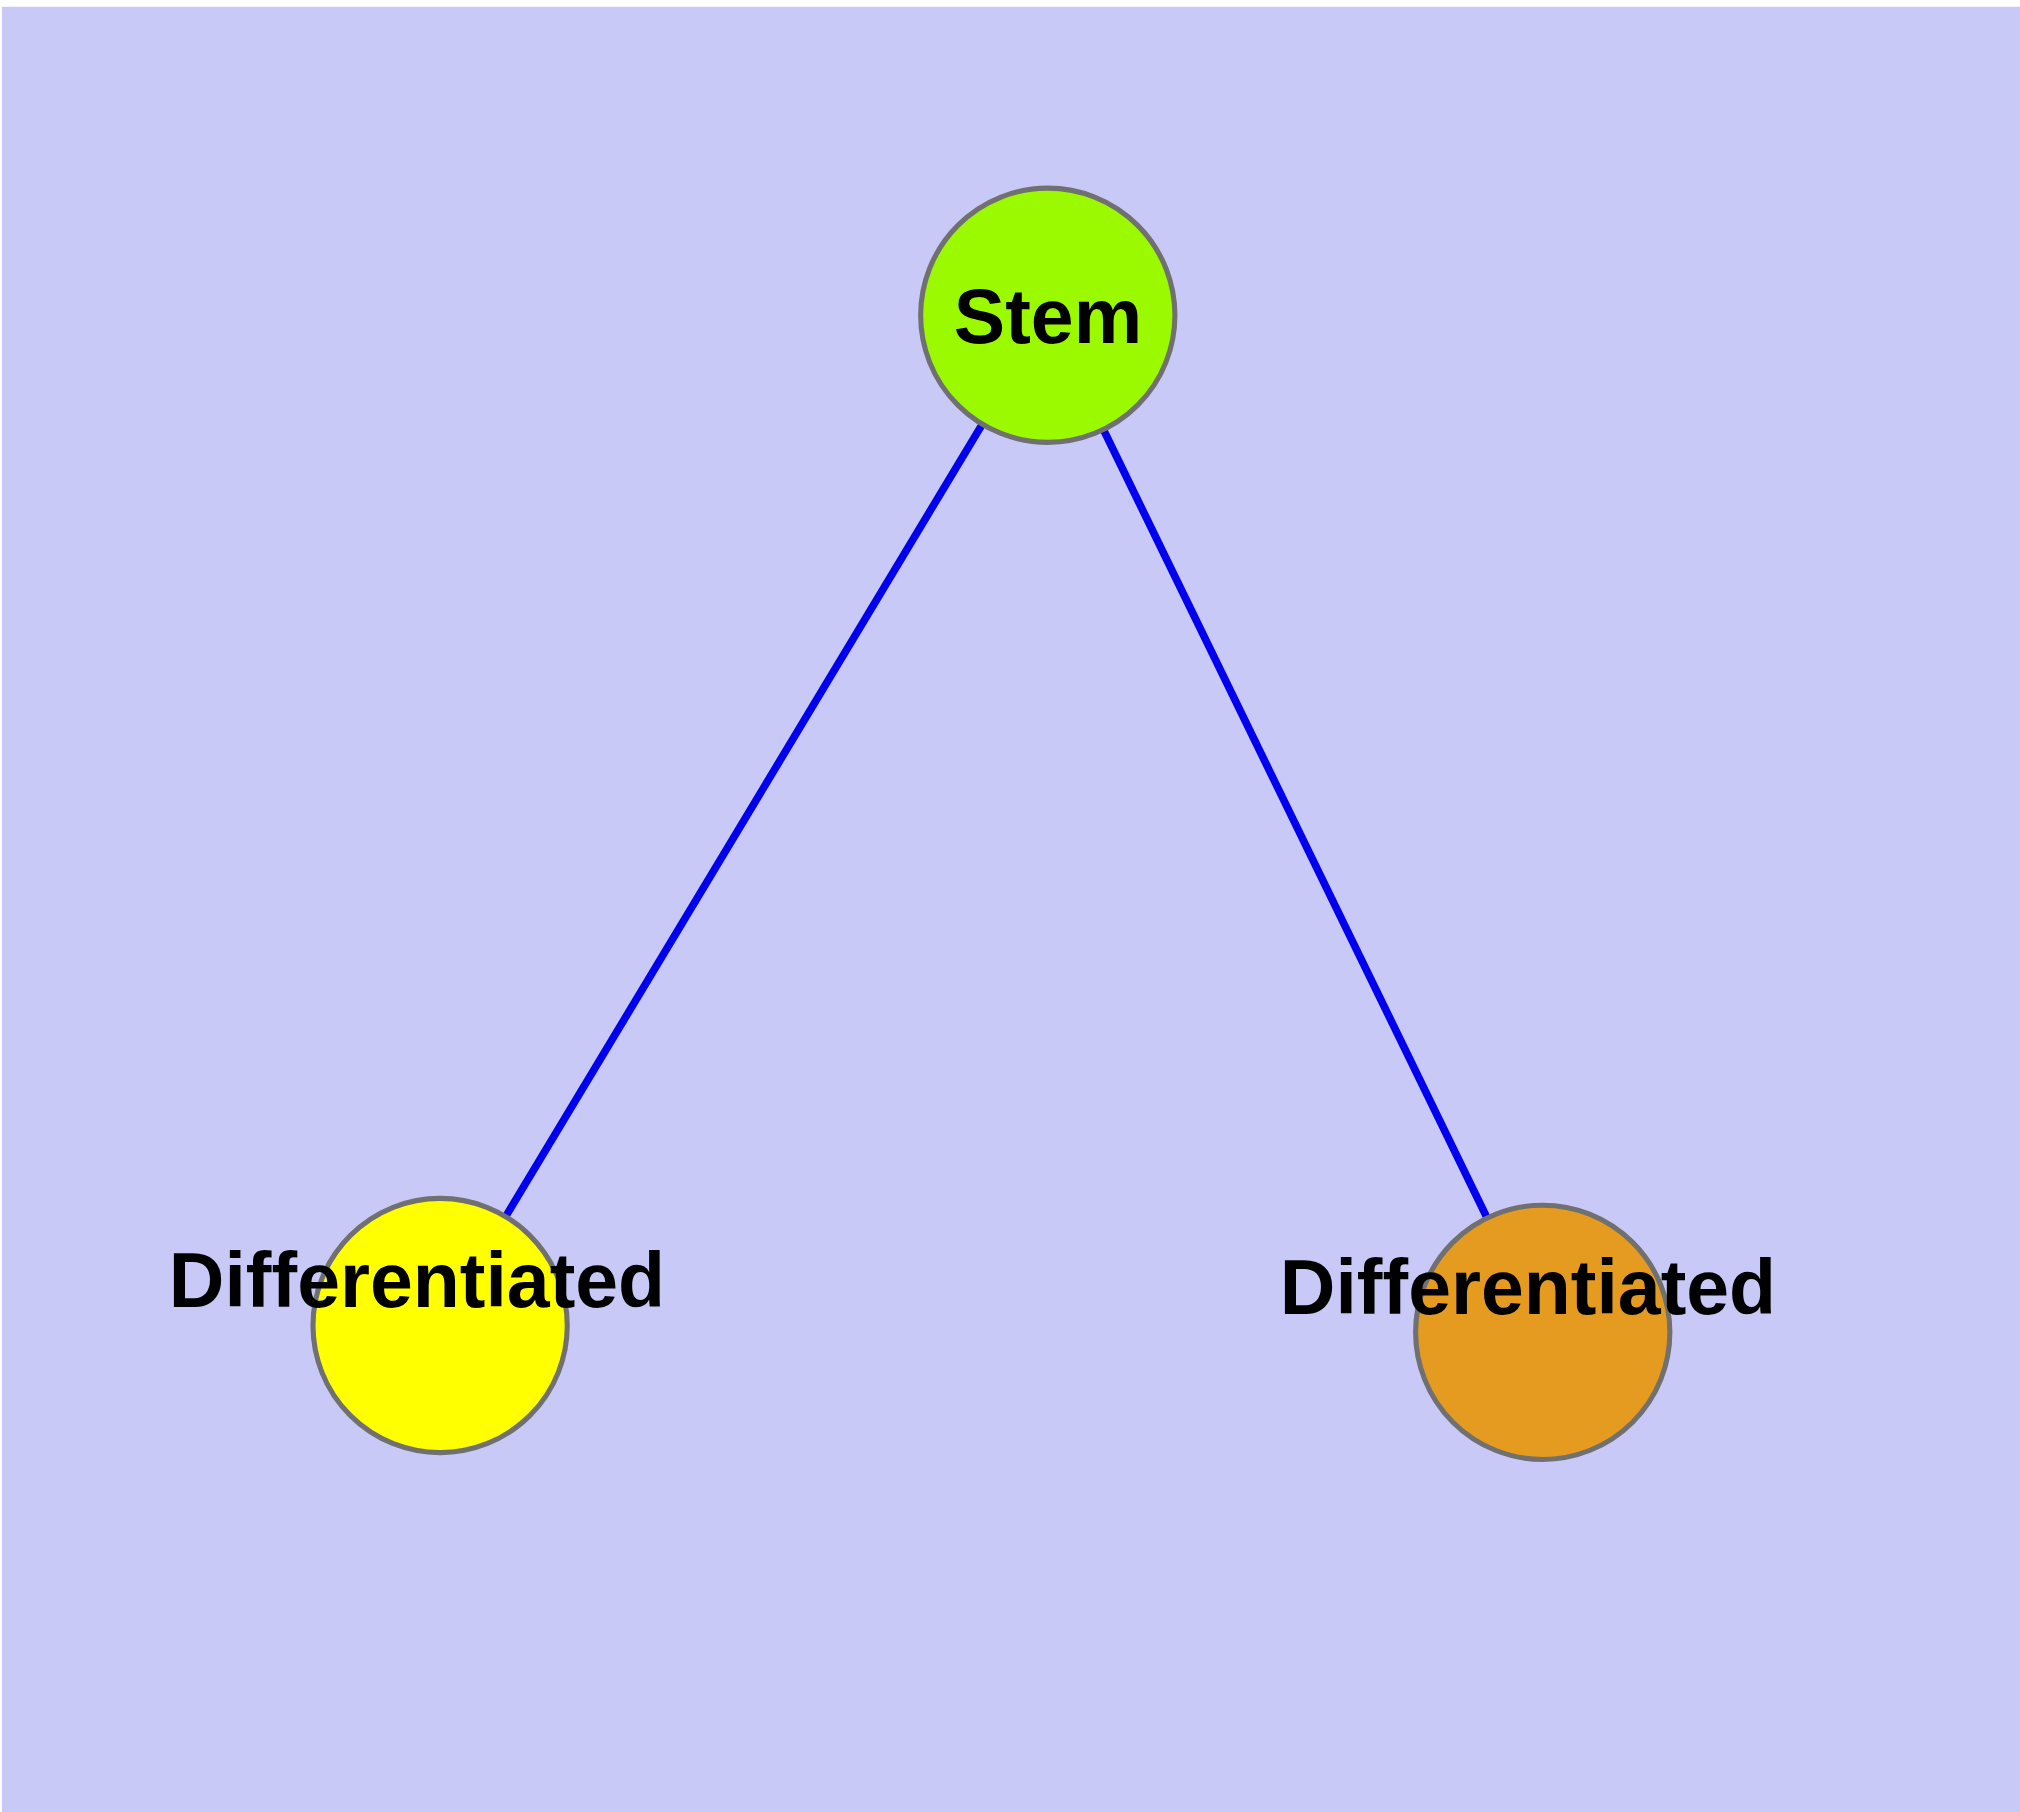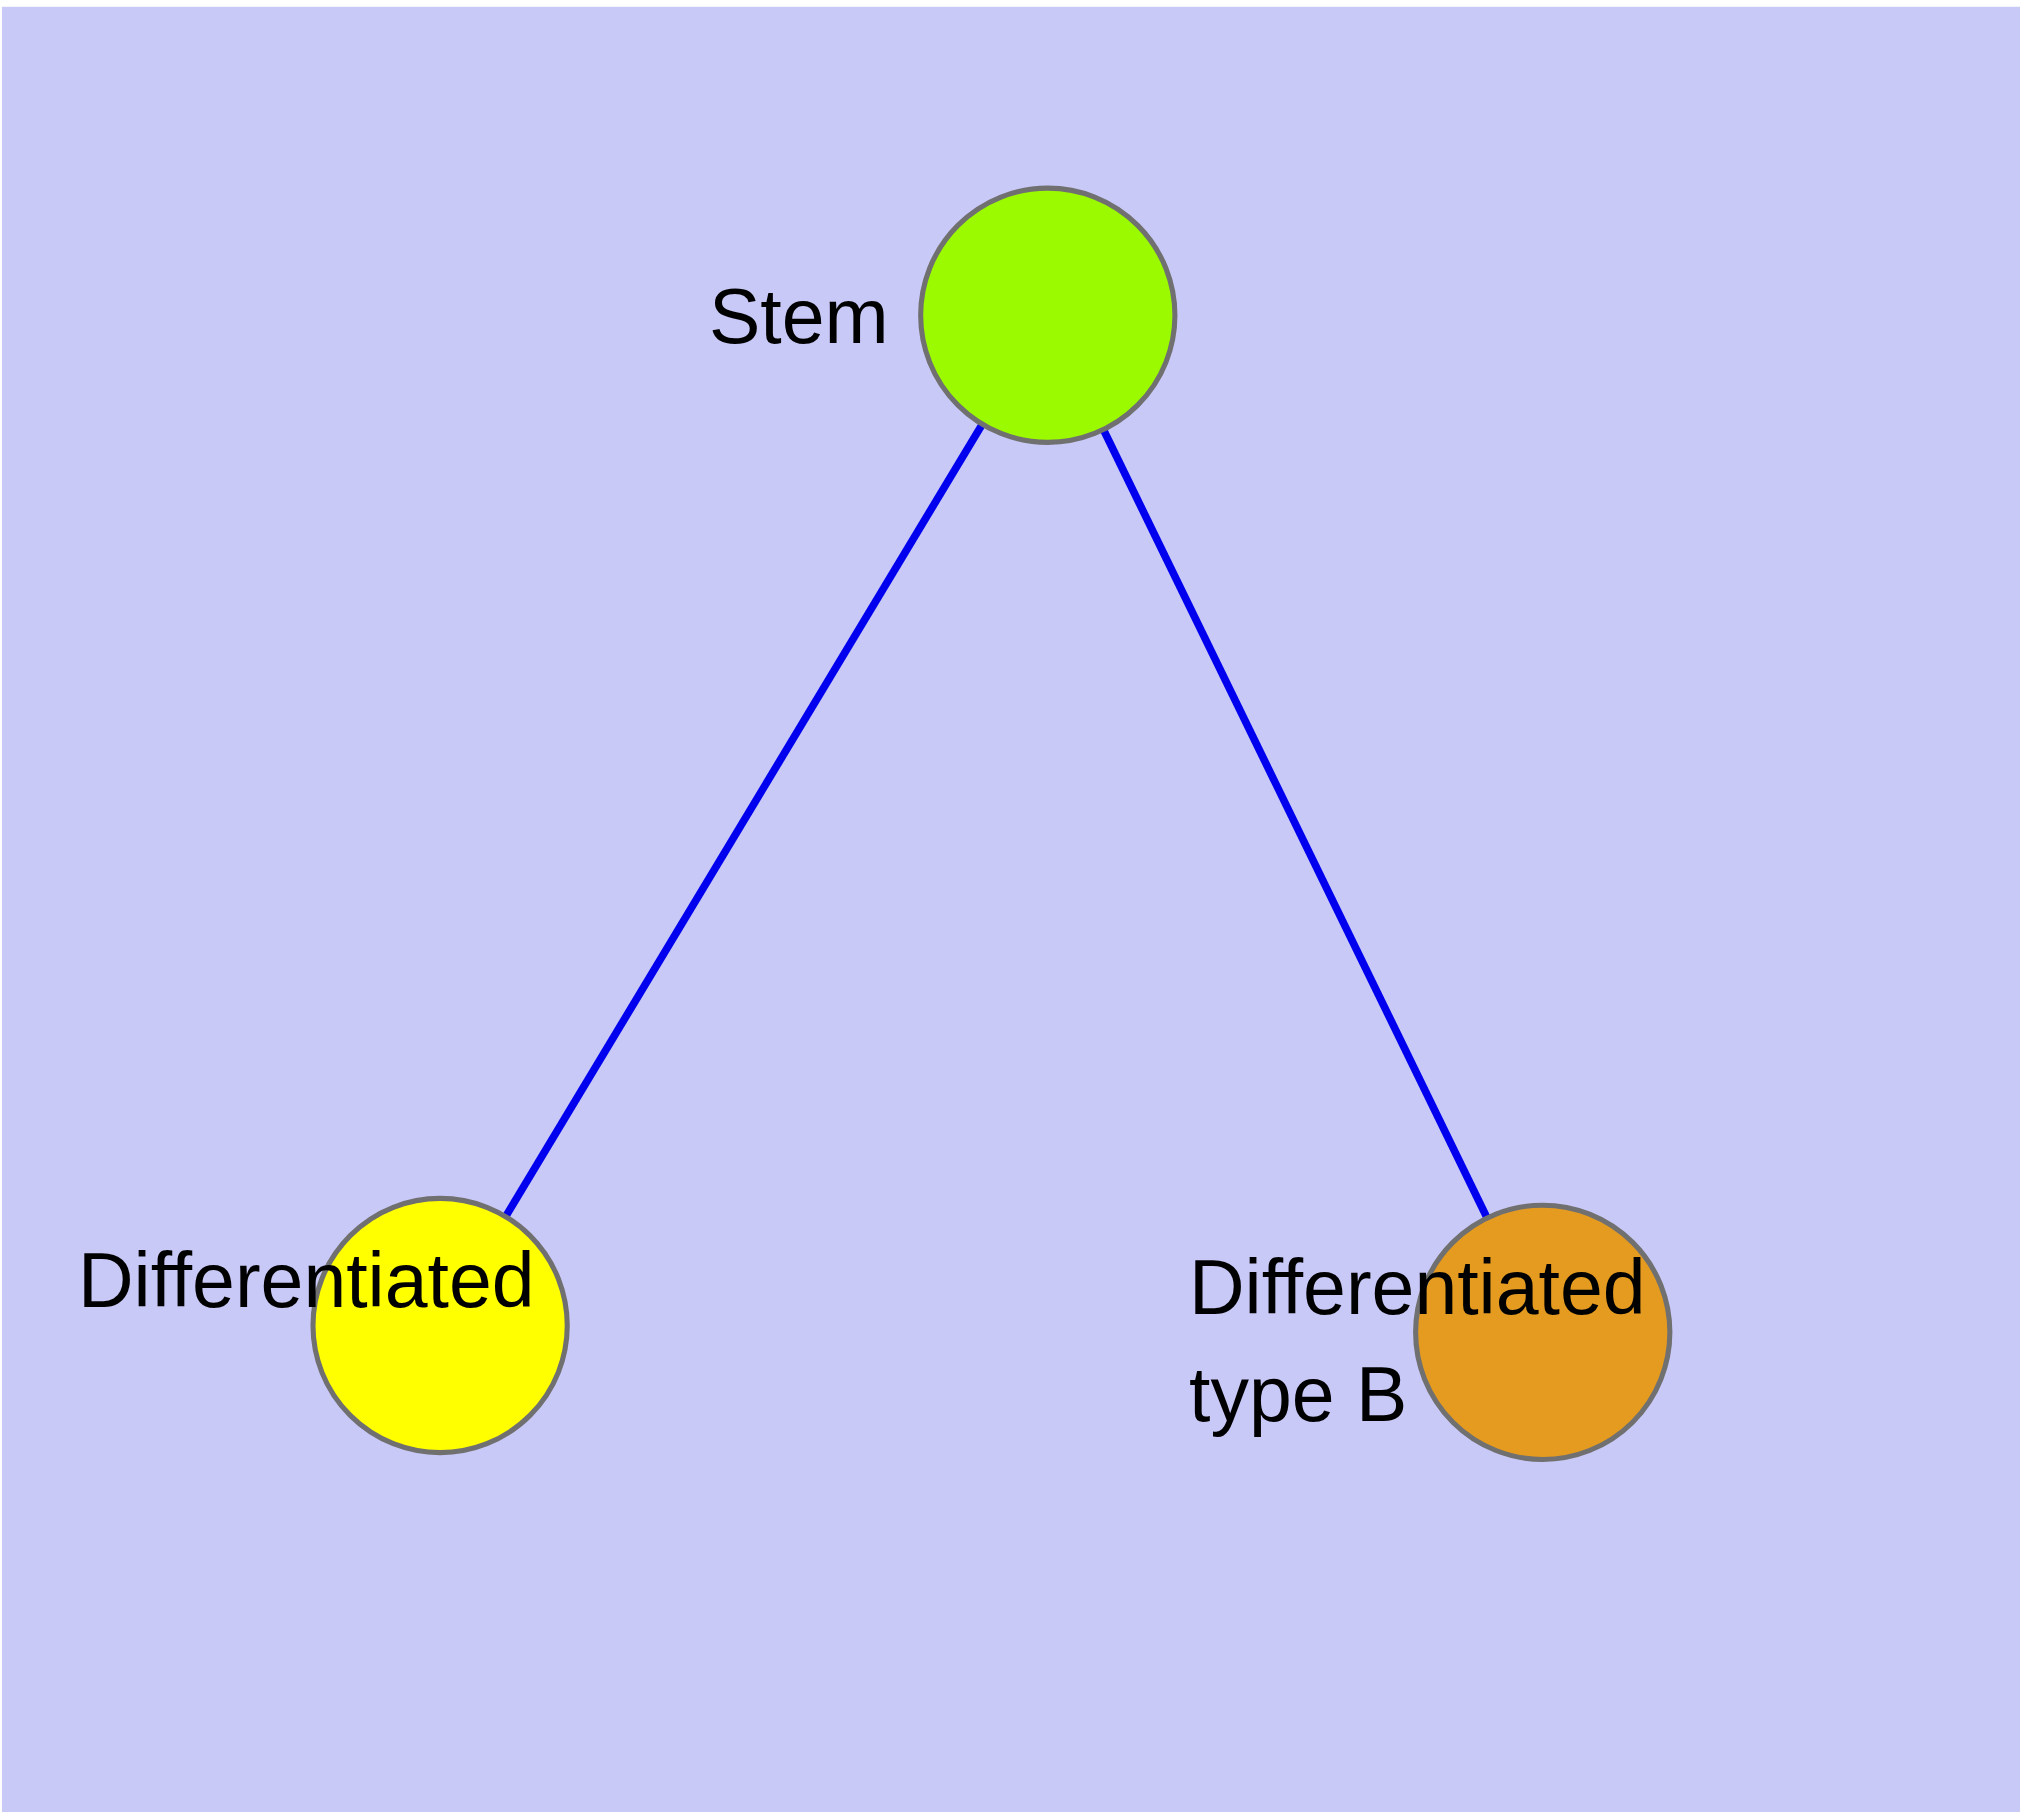--- a/index.html
+++ b/index.html
@@ -13,25 +13,25 @@
   body { position: relative; }
   #diagram-svg {
     position: absolute;
     left: 0;
     top: 0;
     display: block;
   }
   .node-label {
     position: absolute;
     font-family: "Liberation Sans", sans-serif;
-    font-weight: 400;
+    font-weight: 700;
     font-size: 77px;
     line-height: 107px;
     color: #000000;
-    text-align: left;
+    text-align: center;
     white-space: nowrap;
     pointer-events: none;
   }
 </style>
 </head>
 <body>
 
 <svg id="diagram-svg" width="2021" height="1812" viewBox="0 0 2384 2138">
 
   <rect x="2" y="8" width="2382" height="2130" fill="#c9c9f8"></rect>
@@ -47,15 +47,14 @@
 <div class="node-label" style="left:709px; top:263px; width:678px;">
   <div>Stem</div>
 </div>
 
 <div class="node-label" style="left:78px; top:1227px; width:678px;">
   <div>Differentiated</div>
 </div>
 
 <div class="node-label" style="left:1189px; top:1234px; width:678px;">
   <div>Differentiated</div>
-  <div>type B</div>
 </div>
 
 
 </body></html>

